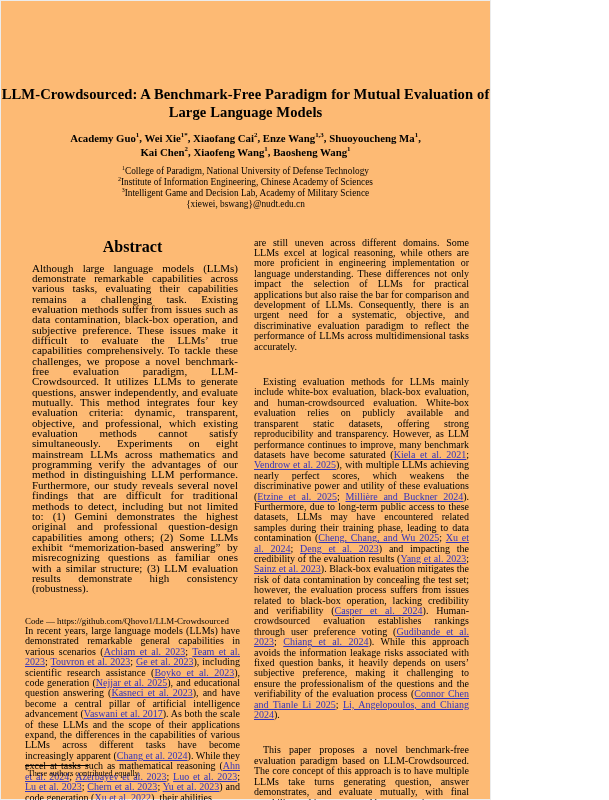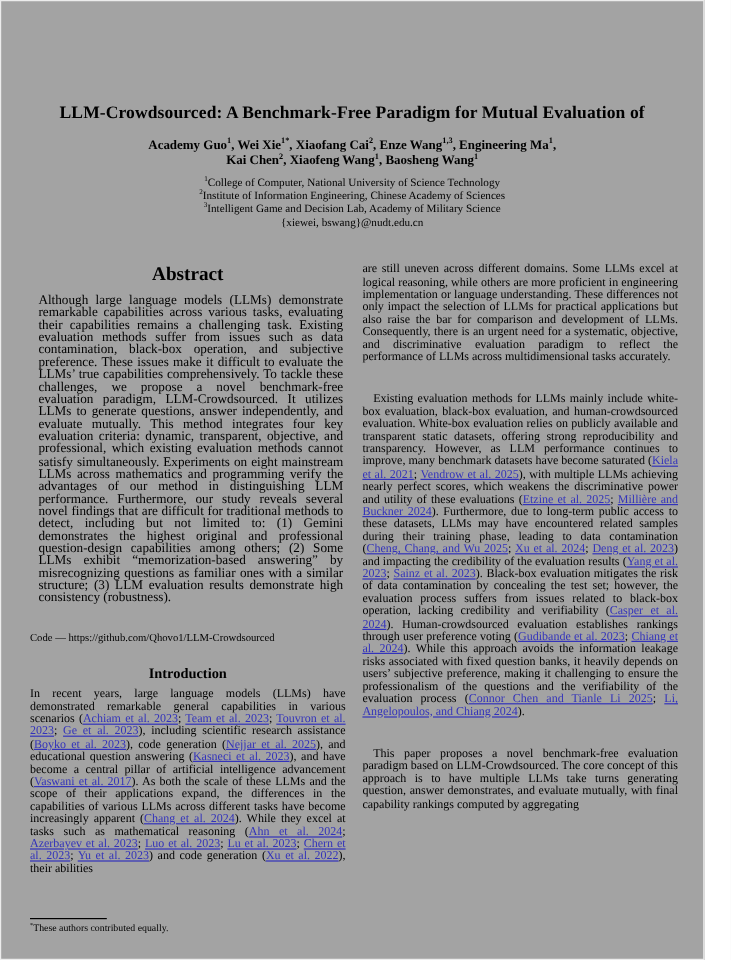--- a/index.html
+++ b/index.html
@@ -1,19 +1,19 @@
 <!DOCTYPE html>
 <html style="--link: #3333bb;"><head>
 <meta charset="utf-8">
 <style>
   html,body { margin:0; padding:0; background:#ffffff; }
   .page {
     position:relative;
-    width:587px; height:800px;
-    background:#a3a3a3;
+    width:491px; height:800px;
+    background:#fdba74;
     font-family:"Liberation Serif", serif;
     color:#000;
     overflow:hidden;
     box-shadow: inset 0 0 0 1px #ececec;
   }
   .header { text-align:center; padding-top:86px; }
   .title { font-size:14.6px; font-weight:bold; line-height:17.5px; letter-spacing:0.1px; }
   .authors { margin-top:11px; font-size:10.8px; font-weight:bold; line-height:13.8px; }
   .affils { margin-top:6px; font-size:9.3px; line-height:11px; }
   sup { font-size:64%; vertical-align:super; line-height:0; }
@@ -31,42 +31,42 @@
   .footnote-rule { width:64px; border-top:1px solid #000; margin-bottom:3px; }
 </style>
 </head>
 <body>
 
 <div class="page">
 
   <div class="header">
     <div class="title">
       <div>LLM-Crowdsourced: A Benchmark-Free Paradigm for Mutual Evaluation of</div>
+      <div>Large Language Models</div>
     </div>
     <div class="authors">
-      <div><span>Academy Guo</span><sup>1</sup><span>, Wei Xie</span><sup>1*</sup><span>, Xiaofang Cai</span><sup>2</sup><span>, Enze Wang</span><sup>1,3</sup><span>, Engineering Ma</span><sup>1</sup><span>,</span></div>
+      <div><span>Academy Guo</span><sup>1</sup><span>, Wei Xie</span><sup>1*</sup><span>, Xiaofang Cai</span><sup>2</sup><span>, Enze Wang</span><sup>1,3</sup><span>, Shuoyoucheng Ma</span><sup>1</sup><span>,</span></div>
       <div><span>Kai Chen</span><sup>2</sup><span>, Xiaofeng Wang</span><sup>1</sup><span>, Baosheng Wang</span><sup>1</sup></div>
     </div>
     <div class="affils">
-      <div><sup>1</sup><span>College of Computer, National University of Science Technology</span></div>
+      <div><sup>1</sup><span>College of Paradigm, National University of Defense Technology</span></div>
       <div><sup>2</sup><span>Institute of Information Engineering, Chinese Academy of Sciences</span></div>
       <div><sup>3</sup><span>Intelligent Game and Decision Lab, Academy of Military Science</span></div>
       <div>{xiewei, bswang}@nudt.edu.cn</div>
     </div>
   </div>
 
   <div class="columns">
 
     <div class="col">
       <div class="abstract-heading">Abstract</div>
       <div class="abstract-body">Although large language models (LLMs) demonstrate remarkable capabilities across various tasks, evaluating their capabilities remains a challenging task. Existing evaluation methods suffer from issues such as data contamination, black-box operation, and subjective preference. These issues make it difficult to evaluate the LLMs’ true capabilities comprehensively. To tackle these challenges, we propose a novel benchmark-free evaluation paradigm, LLM-Crowdsourced. It utilizes LLMs to generate questions, answer independently, and evaluate mutually. This method integrates four key evaluation criteria: dynamic, transparent, objective, and professional, which existing evaluation methods cannot satisfy simultaneously. Experiments on eight mainstream LLMs across mathematics and programming verify the advantages of our method in distinguishing LLM performance. Furthermore, our study reveals several novel findings that are difficult for traditional methods to detect, including but not limited to: (1) Gemini demonstrates the highest original and professional question-design capabilities among others; (2) Some LLMs exhibit “memorization-based answering” by misrecognizing questions as familiar ones with a similar structure; (3) LLM evaluation results demonstrate high consistency (robustness).</div>
 
       <p class="code-line"><span class="bold">Code</span><span> — </span><span>https://github.com/Qhovo1/LLM-Crowdsourced</span></p>
 
-      <div class="intro-heading">Introduction</div>
       <p class="body"><span>In recent years, large language models (LLMs) have demonstrated remarkable general capabilities in various scenarios (</span><span class="cite">Achiam et al. 2023</span><span>; </span><span class="cite">Team et al. 2023</span><span>; </span><span class="cite">Touvron et al. 2023</span><span>; </span><span class="cite">Ge et al. 2023</span><span>), including scientific research assistance (</span><span class="cite">Boyko et al. 2023</span><span>), code generation (</span><span class="cite">Nejjar et al. 2025</span><span>), and educational question answering (</span><span class="cite">Kasneci et al. 2023</span><span>), and have become a central pillar of artificial intelligence advancement (</span><span class="cite">Vaswani et al. 2017</span><span>). As both the scale of these LLMs and the scope of their applications expand, the differences in the capabilities of various LLMs across different tasks have become increasingly apparent (</span><span class="cite">Chang et al. 2024</span><span>). While they excel at tasks such as mathematical reasoning (</span><span class="cite">Ahn et al. 2024</span><span>; </span><span class="cite">Azerbayev et al. 2023</span><span>; </span><span class="cite">Luo et al. 2023</span><span>; </span><span class="cite">Lu et al. 2023</span><span>; </span><span class="cite">Chern et al. 2023</span><span>; </span><span class="cite">Yu et al. 2023</span><span>) and code generation (</span><span class="cite">Xu et al. 2022</span><span>), their abilities</span></p>
     </div>
 
     <div class="col">
       <p class="body"><span>are still uneven across different domains. Some LLMs excel at logical reasoning, while others are more proficient in engineering implementation or language understanding. These differences not only impact the selection of LLMs for practical applications but also raise the bar for comparison and development of LLMs. Consequently, there is an urgent need for a systematic, objective, and discriminative evaluation paradigm to reflect the performance of LLMs across multidimensional tasks accurately.</span></p>
       <p class="body pindent"><span>Existing evaluation methods for LLMs mainly include white-box evaluation, black-box evaluation, and human-crowdsourced evaluation. White-box evaluation relies on publicly available and transparent static datasets, offering strong reproducibility and transparency. However, as LLM performance continues to improve, many benchmark datasets have become saturated (</span><span class="cite">Kiela et al. 2021</span><span>; </span><span class="cite">Vendrow et al. 2025</span><span>), with multiple LLMs achieving nearly perfect scores, which weakens the discriminative power and utility of these evaluations (</span><span class="cite">Etzine et al. 2025</span><span>; </span><span class="cite">Millière and Buckner 2024</span><span>). Furthermore, due to long-term public access to these datasets, LLMs may have encountered related samples during their training phase, leading to data contamination (</span><span class="cite">Cheng, Chang, and Wu 2025</span><span>; </span><span class="cite">Xu et al. 2024</span><span>; </span><span class="cite">Deng et al. 2023</span><span>) and impacting the credibility of the evaluation results (</span><span class="cite">Yang et al. 2023</span><span>; </span><span class="cite">Sainz et al. 2023</span><span>). Black-box evaluation mitigates the risk of data contamination by concealing the test set; however, the evaluation process suffers from issues related to black-box operation, lacking credibility and verifiability (</span><span class="cite">Casper et al. 2024</span><span>). Human-crowdsourced evaluation establishes rankings through user preference voting (</span><span class="cite">Gudibande et al. 2023</span><span>; </span><span class="cite">Chiang et al. 2024</span><span>). While this approach avoids the information leakage risks associated with fixed question banks, it heavily depends on users’ subjective preference, making it challenging to ensure the professionalism of the questions and the verifiability of the evaluation process (</span><span class="cite">Connor Chen and Tianle Li 2025</span><span>; </span><span class="cite">Li, Angelopoulos, and Chiang 2024</span><span>).</span></p>
       <p class="body pindent"><span>This paper proposes a novel benchmark-free evaluation paradigm based on LLM-Crowdsourced. The core concept of this approach is to have multiple LLMs take turns generating question, answer demonstrates, and evaluate mutually, with final capability rankings computed by aggregating</span></p>
     </div>
 
   </div>

